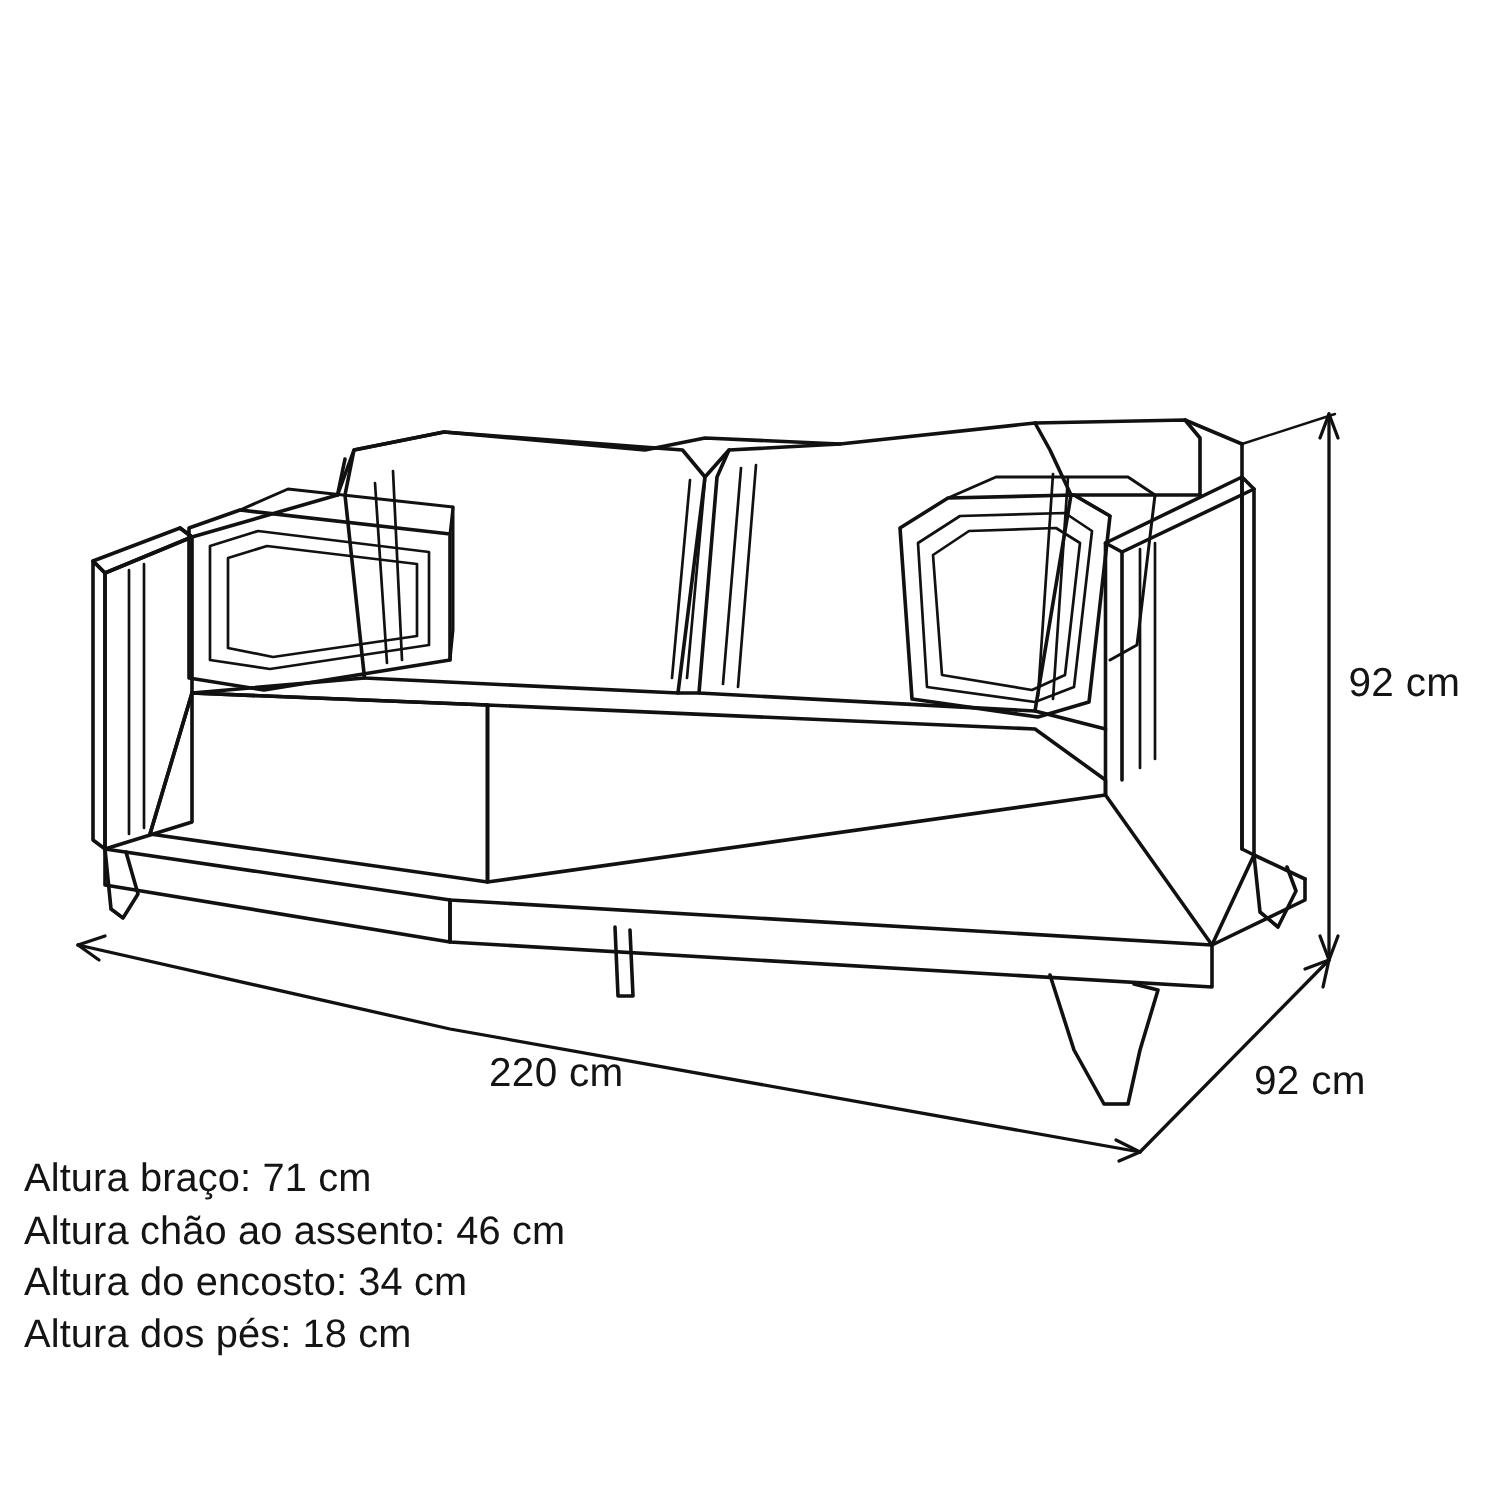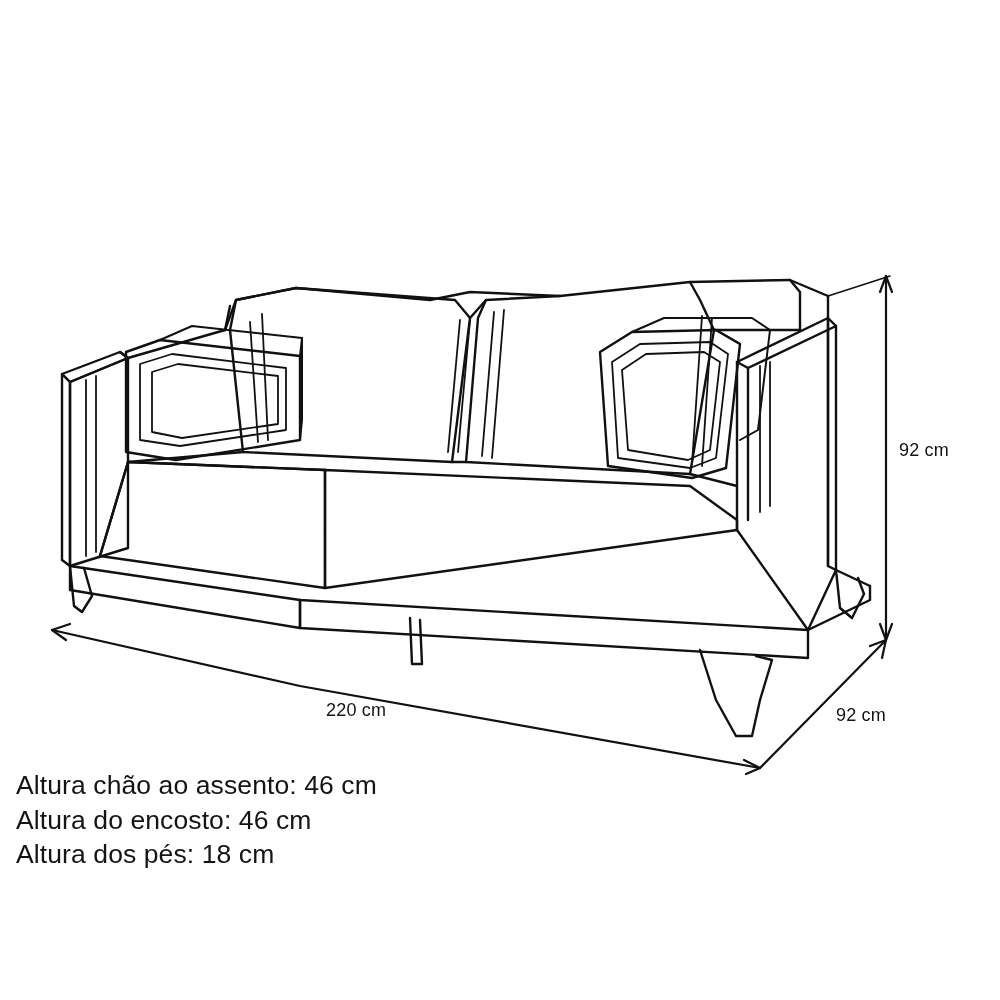--- a/index.html
+++ b/index.html
@@ -19,21 +19,21 @@
   #drawing {
     position: absolute;
     left: 0;
     top: 0;
     width: 1000px;
     height: 1000px;
   }
   .dim-label {
     position: absolute;
     font-family: "Liberation Sans", sans-serif;
-    font-size: 18px;
+    font-size: 27px;
     color: #141414;
     white-space: nowrap;
     letter-spacing: 0.2px;
   }
   #label-width  { left: 326px; top: 700px; }
   #label-depth  { left: 836px; top: 705px; }
   #label-height { left: 899px; top: 440px; }
 
   #spec-list {
     position: absolute;
@@ -161,18 +161,19 @@
     </g>
   </svg>
 
   <div class="dim-label" id="label-width">220 cm</div>
 
   <div class="dim-label" id="label-depth">92 cm</div>
 
   <div class="dim-label" id="label-height">92 cm</div>
 
   <div id="spec-list">
+    <div class="spec-line">Altura braço: 71 cm</div>
     <div class="spec-line">Altura chão ao assento: 46 cm</div>
-    <div class="spec-line">Altura do encosto: 46 cm</div>
+    <div class="spec-line">Altura do encosto: 34 cm</div>
     <div class="spec-line">Altura dos pés: 18 cm</div>
   </div>
 
 </div>
 
 </body></html>

